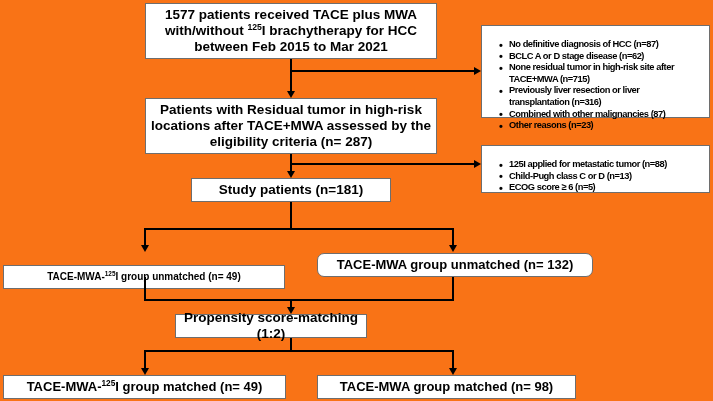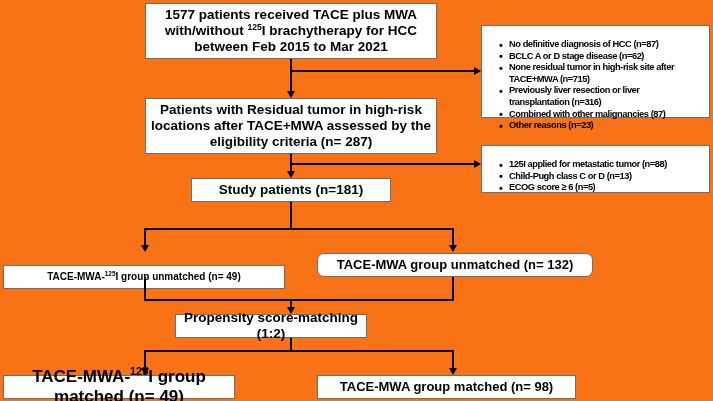--- a/index.html
+++ b/index.html
@@ -132,21 +132,21 @@
   </div>
 
   <div class="box" style="left:317px; top:253px; width:276px; height:24px; font-size:13px;border-radius:7px;">
     <span class="txt">TACE-MWA group unmatched (n= 132)</span>
   </div>
 
   <div class="box" style="left:175px; top:314px; width:192px; height:24px; font-size:13.5px;">
     <span class="txt">Propensity score-matching (1:2)</span>
   </div>
 
-  <div class="box" style="left:3px; top:375px; width:232px; height:24px; font-size:17px;">
+  <div class="box" style="left:3px; top:375px; width:283px; height:24px; font-size:13px;">
     <span class="txt"><span>TACE-MWA-</span><sup>125</sup><span>I group matched (n= 49)</span></span>
   </div>
 
   <div class="box" style="left:317px; top:375px; width:259px; height:24px; font-size:13px;">
     <span class="txt">TACE-MWA group matched (n= 98)</span>
   </div>
 
   <div class="vline" style="left:290px; top:59px; width:2px; height:32px;"></div>
   <div class="arrow-down" style="left:286.5px; top:91px;"></div>
 

